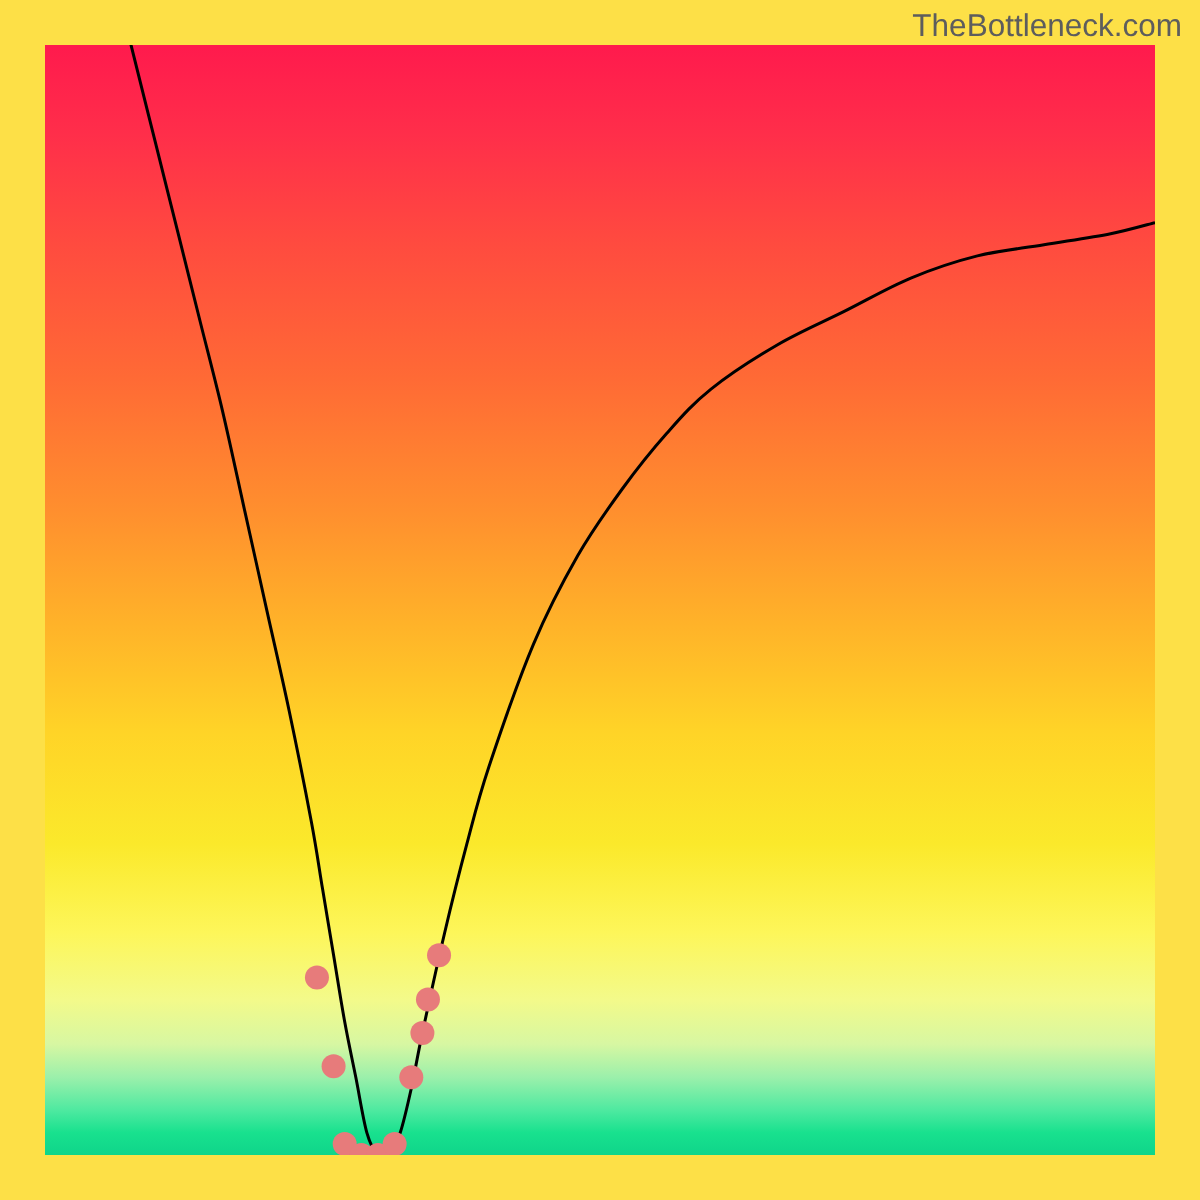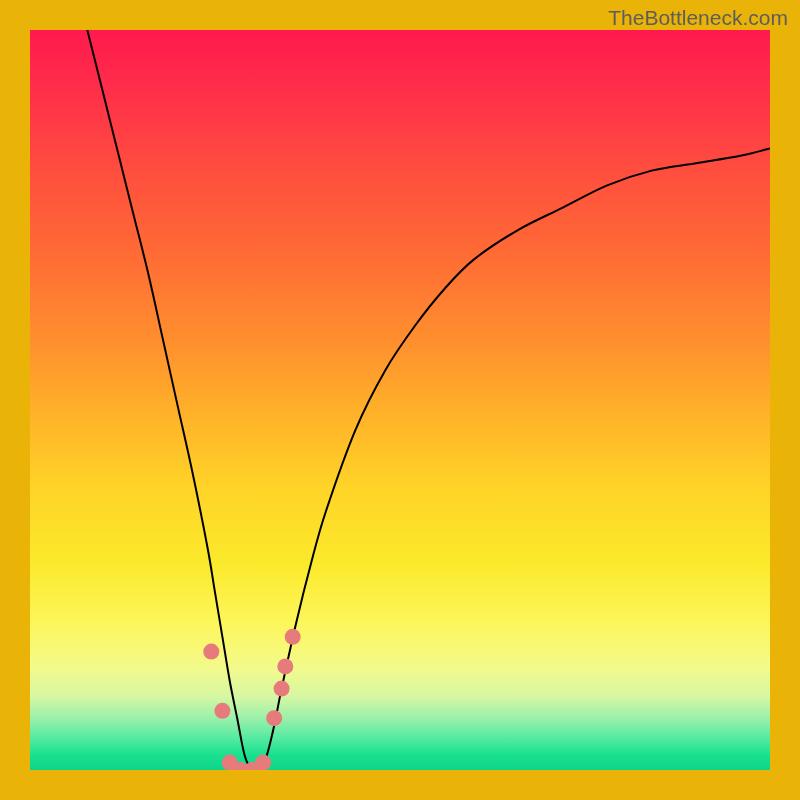--- a/index.html
+++ b/index.html
@@ -10,21 +10,21 @@
     background: #000;
     overflow: hidden;
     font-family: Arial, Helvetica, sans-serif;
   }
   .frame {
     position: absolute;
     left: 0;
     top: 0;
     width: 800px;
     height: 800px;
-    background: #eab308;
+    background: #fde047;
   }
   .plot-area {
     position: absolute;
     left: 30px;
     top: 30px;
     width: 740px;
     height: 740px;
     
     background: linear-gradient(to bottom,
       #ff1a4d 0%,

